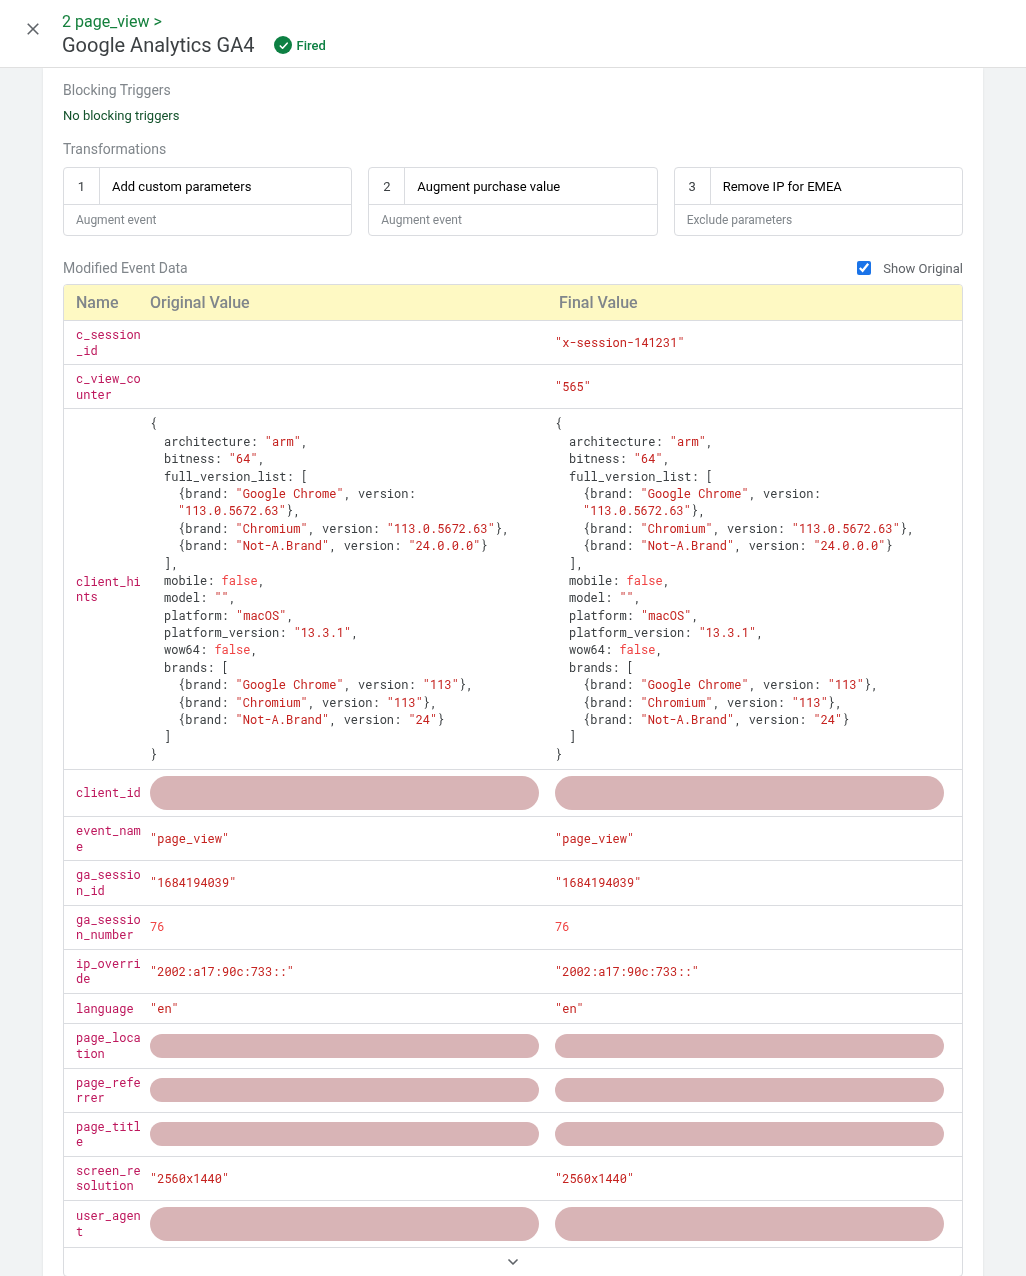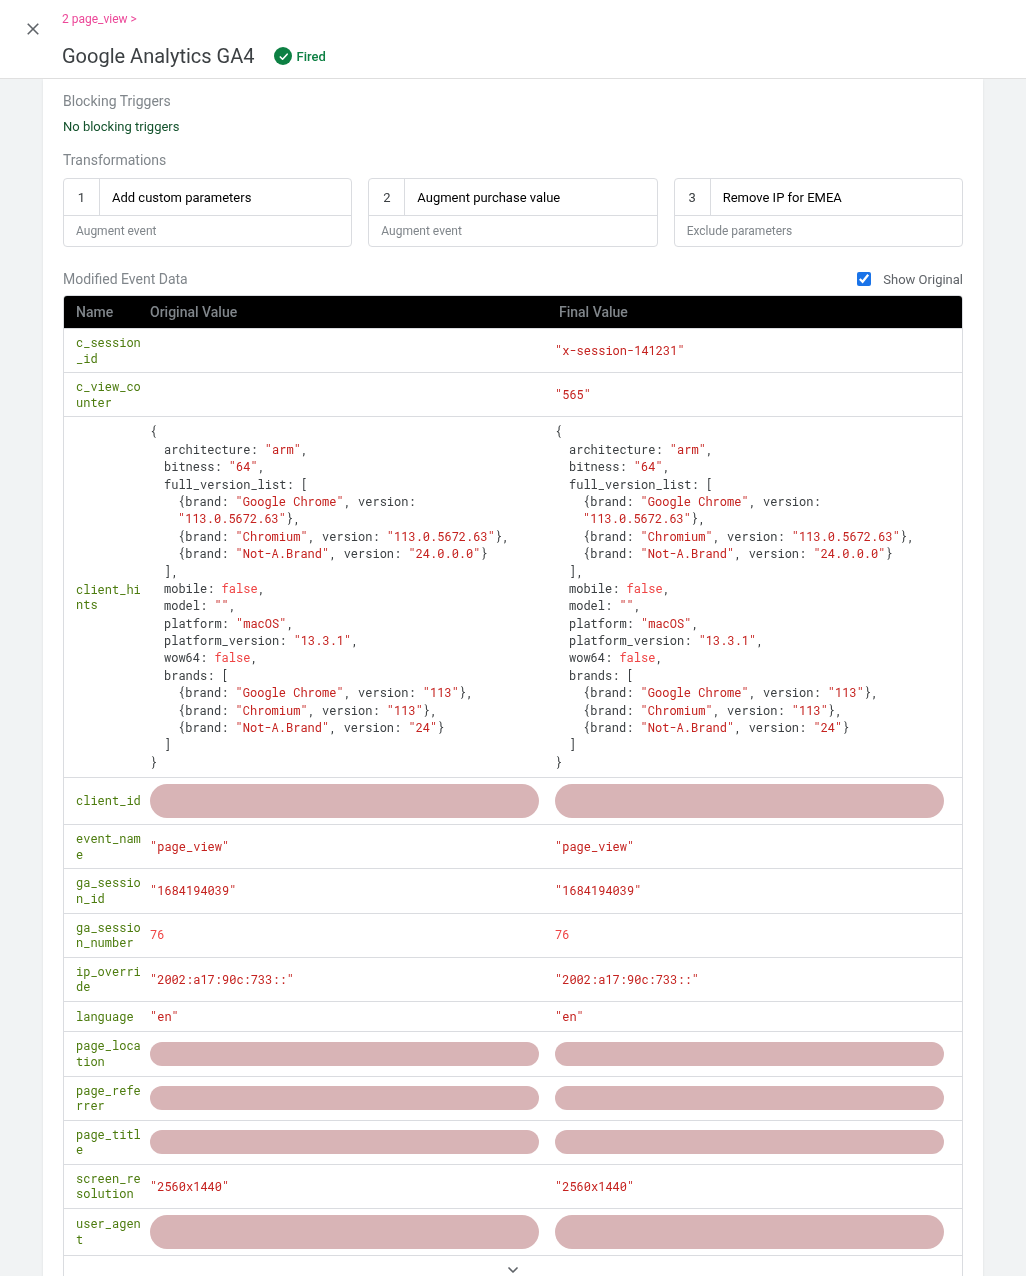--- a/index.html
+++ b/index.html
@@ -17,21 +17,21 @@
   }
   .close-btn {
     margin-right: 20px;
     margin-top: 8px;
     width: 18px;
     height: 18px;
     color: #5f6368;
     cursor: pointer;
   }
   .header-text { flex: 1; }
-  .breadcrumb { font-size: 12px; color: #ec4899; margin-bottom: 18px; }
+  .breadcrumb { font-size: 16px; color: #15803d; margin-bottom: 2px; }
   .title-row { display: flex; align-items: center; gap: 20px; }
   .title { font-size: 20px; color: #3c4043; font-weight: 400; }
   .fired-badge { display: inline-flex; align-items: center; gap: 4px; }
   .check-icon {
     width: 18px; height: 18px; background: #0d8043; border-radius: 50%;
     display: inline-flex; align-items: center; justify-content: center;
   }
   .check-icon svg { width: 11px; height: 11px; }
   .fired-text { color: #0d8043; font-weight: 500; font-size: 13px; }
 
@@ -112,44 +112,44 @@
   }
   .show-original input { width: 14px; height: 14px; accent-color: #1a73e8; }
 
   .data-table {
     border: 1px solid #dadce0;
     border-radius: 4px;
     overflow: hidden;
   }
   .data-head {
     display: flex;
-    background: #000000;
+    background: #fef9c3;
     border-bottom: 1px solid #dadce0;
-    font-size: 14px;
+    font-size: 16px;
     color: #80868b;
     font-weight: 500;
     padding: 8px 0;
   }
   .col-name { width: 80px; padding-left: 12px; }
   .col-orig { flex: 1; padding-left: 6px; }
   .col-final { flex: 1; padding-left: 6px; }
 
   .data-row {
     display: flex;
     border-bottom: 1px solid #dadce0;
     font-family: "Roboto Mono", Menlo, Consolas, monospace;
     font-size: 12px;
     padding: 6px 0;
     align-items: center;
   }
   .data-row:last-of-type { border-bottom: none; }
   .row-name {
     width: 80px;
     padding-left: 12px;
-    color: #4d7c0f;
+    color: #be185d;
     word-break: break-all;
     font-size: 12px;
     line-height: 1.3;
   }
   .row-val {
     flex: 1;
     padding: 0 10px 0 6px;
     word-break: break-word;
     line-height: 1.45;
   }

